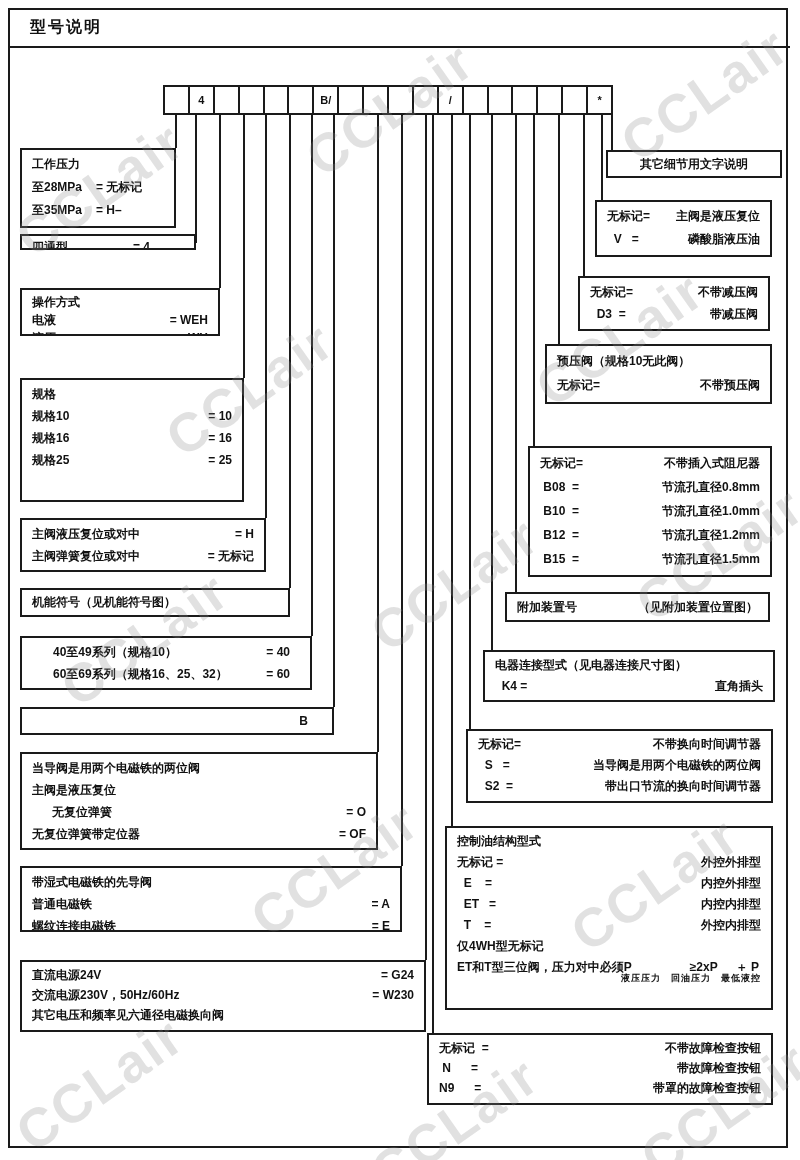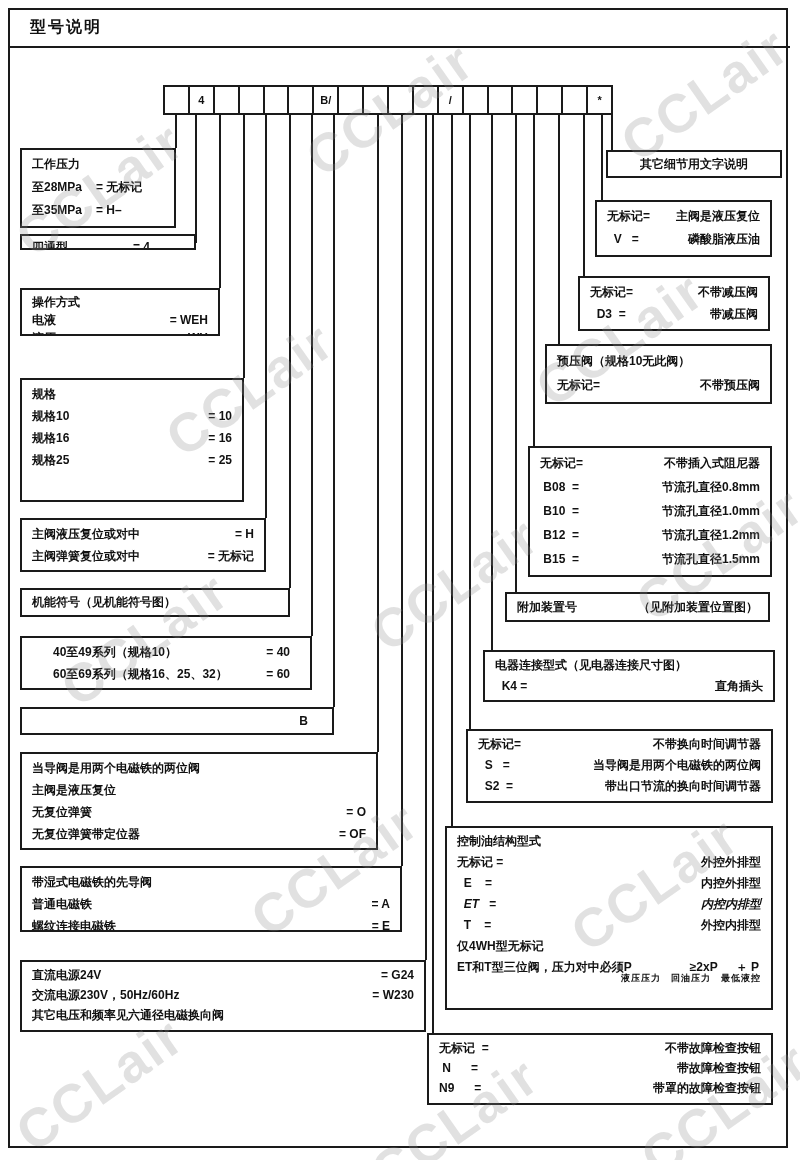--- a/index.html
+++ b/index.html
@@ -116,21 +116,21 @@
       <div class="box" style="left: 20px; top: 636px; width: 292px; height: 54px; padding-left: 31px;">
         <div class="row" style="height: 22px; line-height: 22px;"><span class="k">40至49系列（规格10）</span><span class="v" style="margin-right: 10px;">= 40</span></div>
         <div class="row" style="height: 22px; line-height: 22px;"><span class="k">60至69系列（规格16、25、32）</span><span class="v" style="margin-right: 10px;">= 60</span></div>
       </div>
       <div class="box" style="left: 20px; top: 707px; width: 314px; height: 28px;">
         <div class="row" style="height: 18px; line-height: 18px;"><span class="k"></span><span class="v" style="margin-right: 14px;">B</span></div>
       </div>
       <div class="box" style="left: 20px; top: 752px; width: 358px; height: 98px;">
         <div class="row" style="height: 22px; line-height: 22px;"><span class="t">当导阀是用两个电磁铁的两位阀</span></div>
         <div class="row" style="height: 22px; line-height: 22px;"><span class="t">主阀是液压复位</span></div>
-        <div class="row" style="height: 22px; line-height: 22px;"><span class="k">无复位弹簧</span><span class="v">= O</span></div>
+        <div class="row" style="height: 22px; line-height: 22px; margin-left: 20px;"><span class="k">无复位弹簧</span><span class="v">= O</span></div>
         <div class="row" style="height: 22px; line-height: 22px;"><span class="k">无复位弹簧带定位器</span><span class="v">= OF</span></div>
       </div>
       <div class="box" style="left: 20px; top: 866px; width: 382px; height: 66px;">
         <div class="row" style="height: 22px; line-height: 22px;"><span class="t">带湿式电磁铁的先导阀</span></div>
         <div class="row" style="height: 22px; line-height: 22px;"><span class="k">普通电磁铁</span><span class="v">= A</span></div>
         <div class="row" style="height: 22px; line-height: 22px;"><span class="k">螺纹连接电磁铁</span><span class="v">= E</span></div>
       </div>
       <div class="box" style="left: 20px; top: 960px; width: 406px; height: 72px;">
         <div class="row" style="height: 20px; line-height: 20px;"><span class="k">直流电源24V</span><span class="v">= G24</span></div>
         <div class="row" style="height: 20px; line-height: 20px;"><span class="k">交流电源230V，50Hz/60Hz</span><span class="v">= W230</span></div>
@@ -168,21 +168,21 @@
       </div>
       <div class="box" style="left: 466px; top: 729px; width: 307px; height: 74px;">
         <div class="row" style="height: 21px; line-height: 21px;"><span class="k">无标记=</span><span class="v">不带换向时间调节器</span></div>
         <div class="row" style="height: 21px; line-height: 21px;"><span class="k">  S   =</span><span class="v">当导阀是用两个电磁铁的两位阀</span></div>
         <div class="row" style="height: 21px; line-height: 21px;"><span class="k">  S2  =</span><span class="v">带出口节流的换向时间调节器</span></div>
       </div>
       <div class="box" style="left: 445px; top: 826px; width: 328px; height: 184px;">
         <div class="row" style="height: 21px; line-height: 21px; font-family: Liberation Serif, serif;"><span class="t">控制油结构型式</span></div>
         <div class="row" style="height: 21px; line-height: 21px;"><span class="k">无标记 =</span><span class="v">外控外排型</span></div>
         <div class="row" style="height: 21px; line-height: 21px;"><span class="k">  E    =</span><span class="v">内控外排型</span></div>
-        <div class="row" style="height: 21px; line-height: 21px; font-style: italic;"><span class="k">  ET   =</span><span class="v">内控内排型</span></div>
+        <div class="row" style="height: 21px; line-height: 21px;"><span class="k">  ET   =</span><span class="v">内控内排型</span></div>
         <div class="row" style="height: 21px; line-height: 21px;"><span class="k">  T    =</span><span class="v">外控内排型</span></div>
         <div class="row" style="height: 21px; line-height: 21px;"><span class="t">仅4WH型无标记</span></div>
         <div class="row" style="height: 21px; line-height: 21px;"><span style="flex: 1 1 auto;">ET和T型三位阀，压力对中必须P</span><span style="margin-right: 18px;">≥2xP</span><span style="margin-right: 2px;">＋ P</span></div>
         <span class="formula-sub">液压压力　回油压力　最低液控</span>
       </div>
       <div class="box" style="left: 427px; top: 1033px; width: 346px; height: 72px;">
         <div class="row" style="height: 20px; line-height: 20px;"><span class="k">无标记  =</span><span class="v">不带故障检查按钮</span></div>
         <div class="row" style="height: 20px; line-height: 20px;"><span class="k"> N      =</span><span class="v">带故障检查按钮</span></div>
         <div class="row" style="height: 20px; line-height: 20px;"><span class="k">N9      =</span><span class="v">带罩的故障检查按钮</span></div>
       </div>

